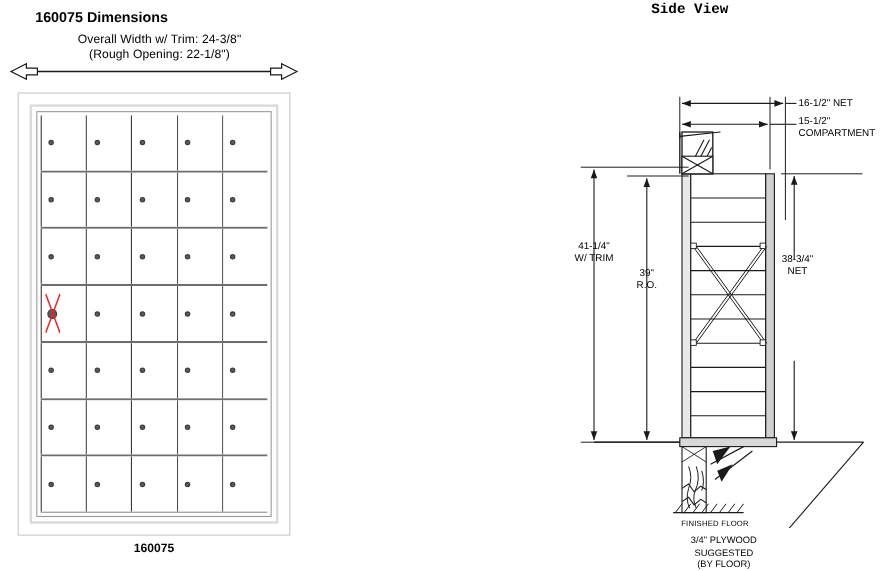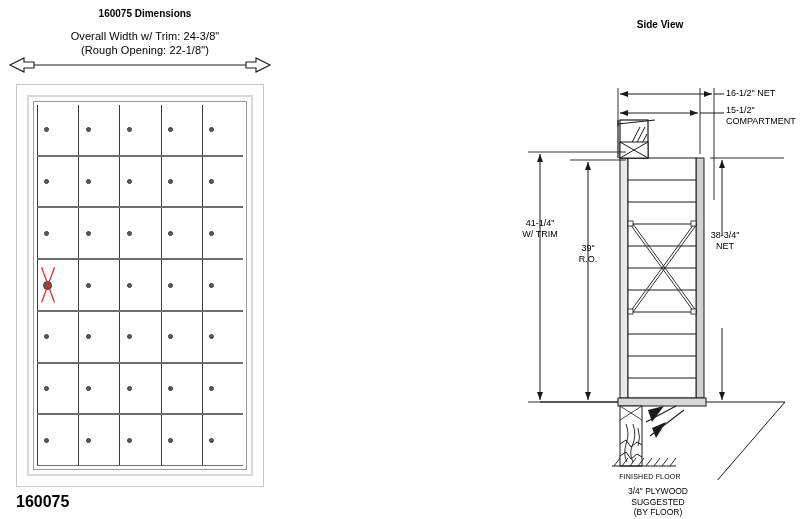--- a/index.html
+++ b/index.html
@@ -5,27 +5,27 @@
 <style>
   html,body{margin:0;padding:0;}
   body{
     width:800px;height:519px;background:#ffffff;position:relative;
     font-family:"Liberation Sans",sans-serif;color:#000000;overflow:hidden;
   }
   .abs{position:absolute;}
 
   
   .title{
-    font-size:10px;font-weight:bold;text-align:center;white-space:nowrap;
+    font-size:13px;font-weight:bold;text-align:left;white-space:nowrap;margin-left:32px;
   }
   .subtitle{
     font-size:11px;text-align:center;white-space:nowrap;letter-spacing:.1px;
   }
   .partlabel{
-    font-size:16px;font-weight:bold;text-align:left;white-space:nowrap;
+    font-size:11px;font-weight:bold;text-align:center;white-space:nowrap;
   }
   .dimtext{
     font-size:9px;line-height:11px;text-align:center;white-space:nowrap;
     font-family:"Liberation Sans",sans-serif;
   }
   .dimtext.left{text-align:left;}
   .tinytext{
     font-size:7px;line-height:9px;text-align:center;white-space:nowrap;
     letter-spacing:.2px;
   }
@@ -231,21 +231,21 @@
               <div class="lock"></div>
             </div>
           </div>
         </div>
     </div>
   </div>
 </div>
 
 <div class="abs partlabel" style="left:16px;top:493px;width:248px;">160075</div>
 
-<div class="abs title" style="left:560px;top:19px;width:200px;">Side View</div>
+<div class="abs title" style="left:560px;top:1px;width:200px;font-family:Liberation Mono, monospace;">Side View</div>
 
 <div class="abs" id="side-view">
   <svg width="300" height="400" viewBox="0 0 300 400">
     <g stroke="#1a1a1a" fill="none" stroke-width="1">
 
       <rect x="120" y="78" width="8" height="240" fill="#e9e9e9" stroke="#1a1a1a" stroke-width="1"></rect>
       <rect x="196" y="78" width="8" height="240" fill="#d0d0d0" stroke="#1a1a1a" stroke-width="1"></rect>
 
       <rect x="128" y="78" width="68" height="240" fill="#ffffff" stroke="#1a1a1a" stroke-width="1"></rect>
 

